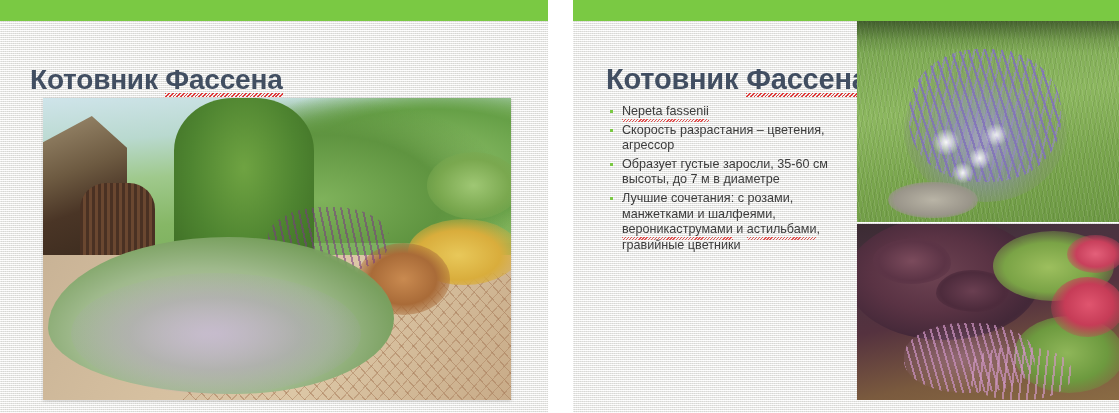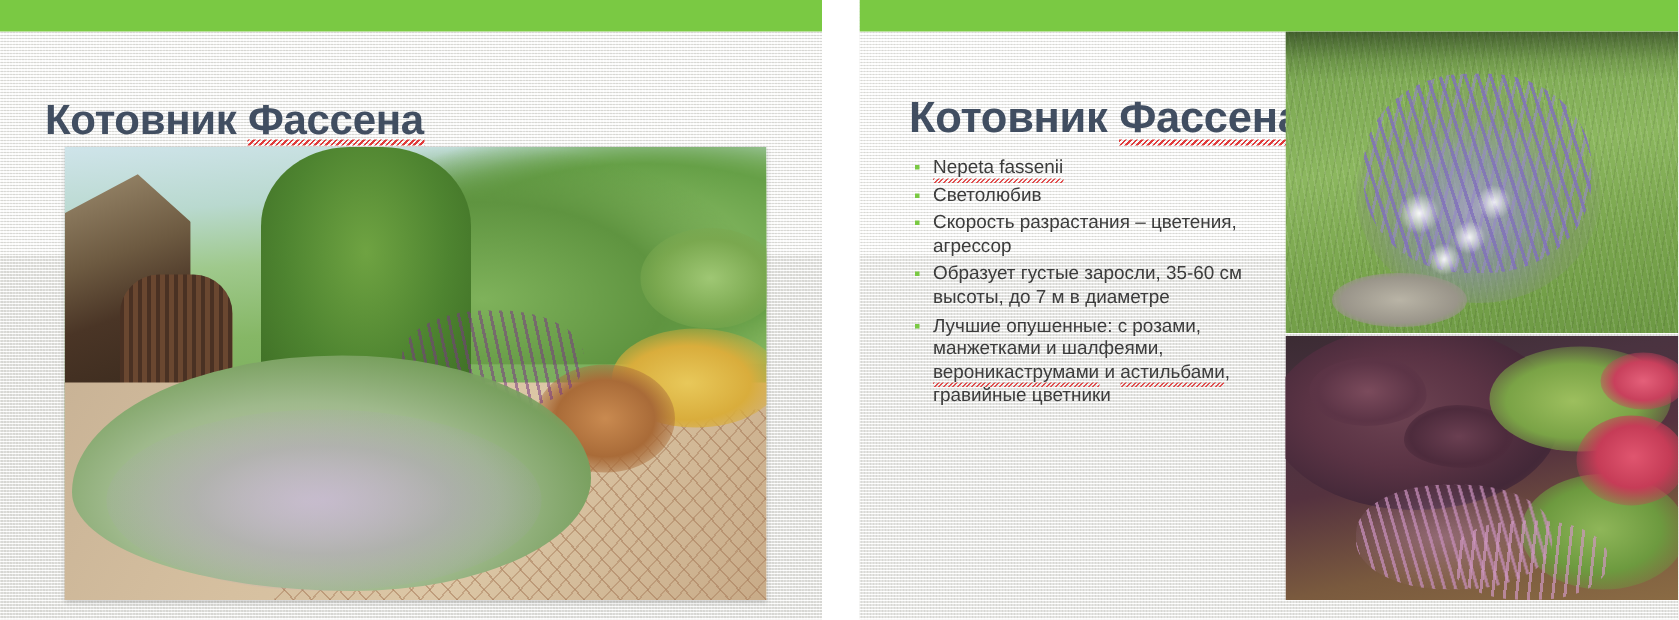--- a/index.html
+++ b/index.html
@@ -258,24 +258,23 @@
 </section>
 
 <section class="slide" id="slide-right">
   <div class="slide-bg"></div>
   <div class="green-bar"></div>
 
   <h1 class="slide-title"><span>Котовник </span><span class="misspell">Фассена</span></h1>
 
   <ul id="bullet-list">
     <li><span class="misspell misspell-sm">Nepeta fassenii</span></li>
-    <li><span> Светолюбив</span></li>
     <li><span>Скорость разрастания – цветения, агрессор</span></li>
     <li><span>Образует густые заросли, 35-60 см высоты, до 7 м в диаметре</span></li>
-    <li><span><span>Лучшие опушенные: с розами, манжетками и шалфеями, </span><span class="misspell misspell-sm">вероникаструмами</span><span> и </span><span class="misspell misspell-sm">астильбами</span><span>, гравийные цветники</span></span></li>
+    <li><span><span>Лучшие сочетания: с розами, манжетками и шалфеями, </span><span class="misspell misspell-sm">вероникаструмами</span><span> и </span><span class="misspell misspell-sm">астильбами</span><span>, гравийные цветники</span></span></li>
   </ul>
 
   <figure id="photo-catmint-lawn" class="photo" style="margin:0;">
     <div class="art">
       <div class="c-lawn"></div>
       <div class="c-lawntex"></div>
       <div class="c-shadow"></div>
       <div class="c-clump"></div>
       <div class="c-spikes"></div>
       <div class="c-white"></div>

